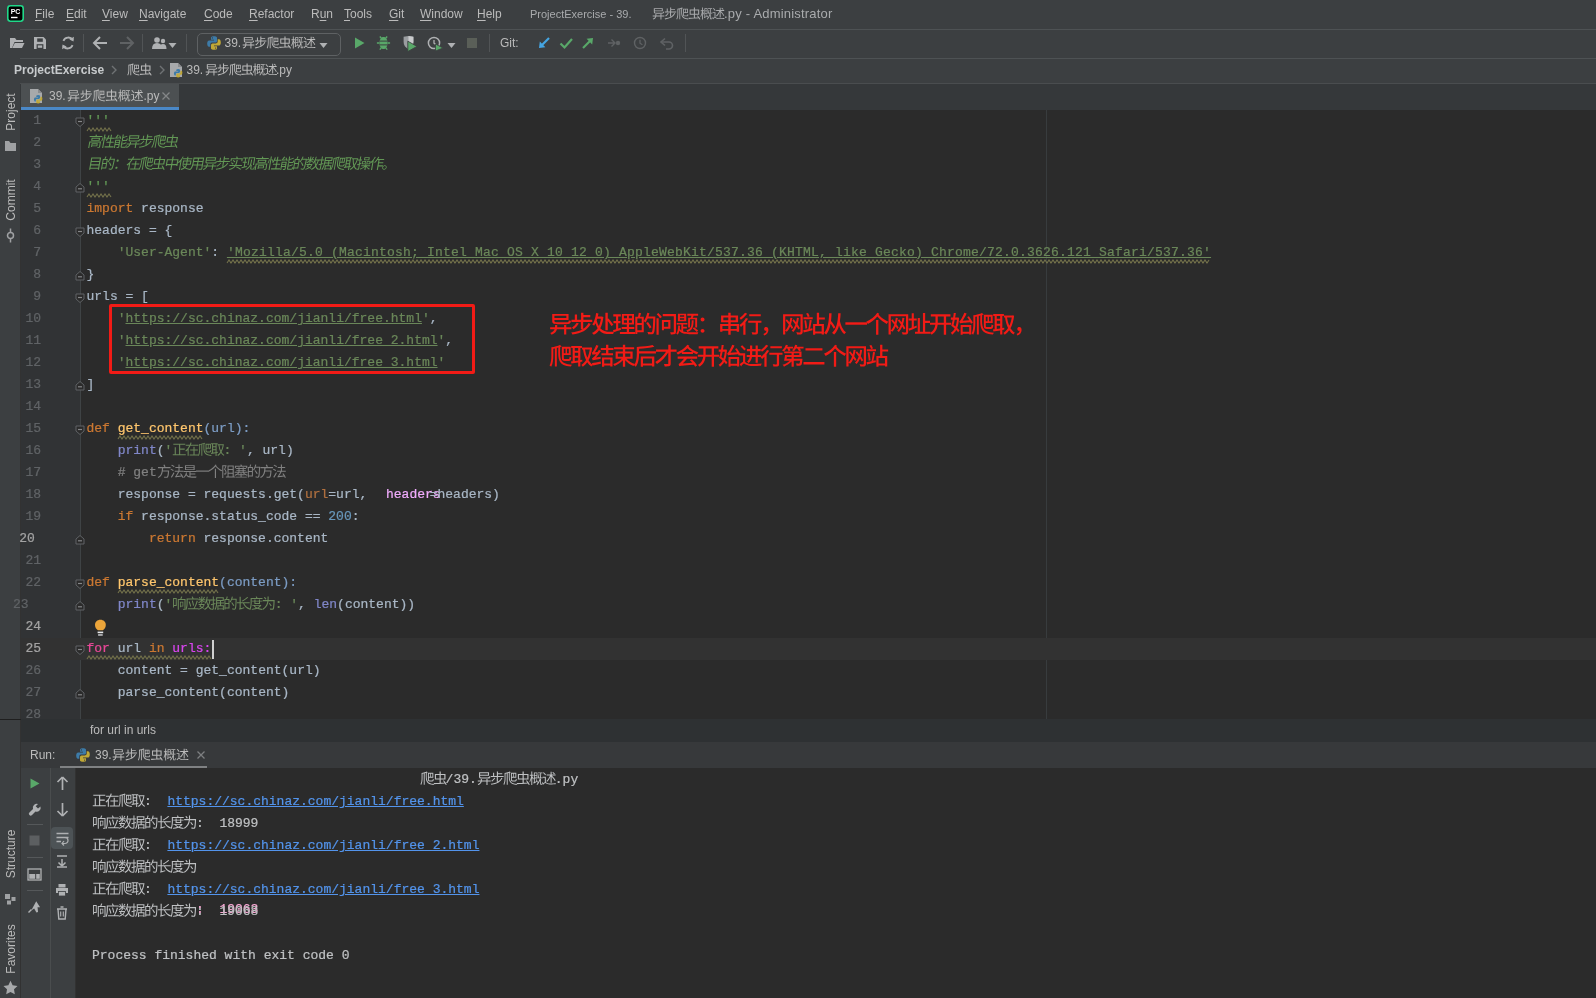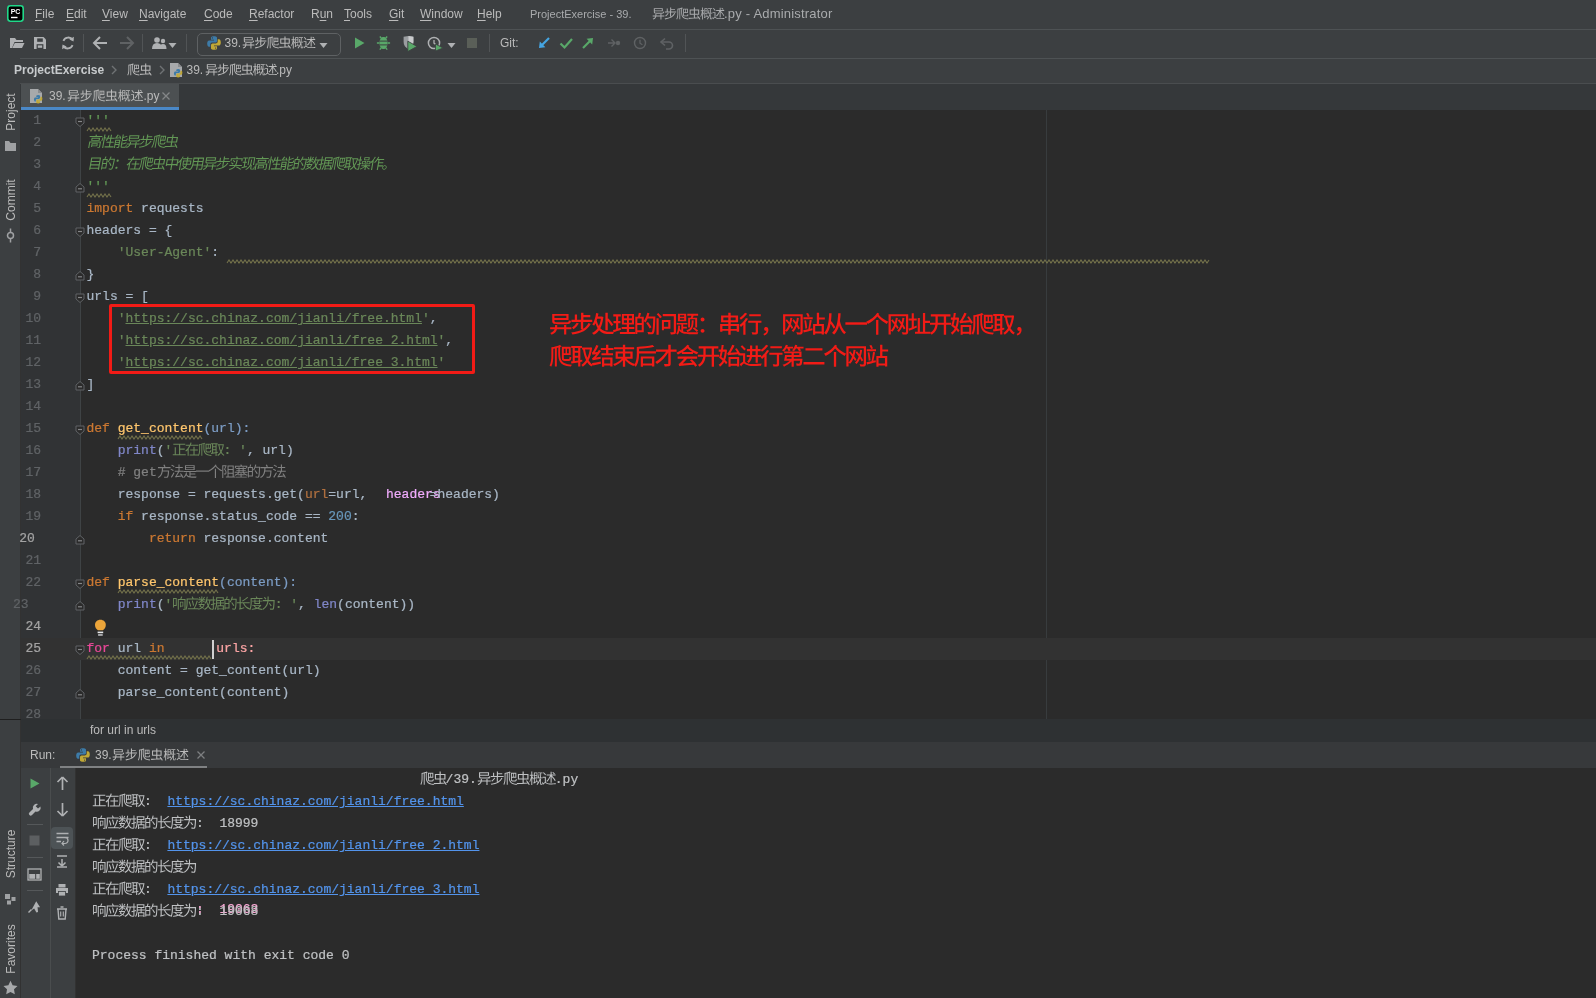--- a/index.html
+++ b/index.html
@@ -395,24 +395,25 @@
         <use href="#r636e" x="15890" y="0"></use>
         <use href="#r722c" x="16772" y="0"></use>
         <use href="#r53d6" x="17655" y="0"></use>
         <use href="#r64cd" x="18538" y="0"></use>
         <use href="#r4f5c" x="19421" y="0"></use>
         <use href="#r3002" x="20303" y="0"></use>
       </g>
     </svg>
 <span class="m" style="left:86.5px;top:176.0px;color:#629755;">'''</span>
 <span class="m" style="left:86.5px;top:198.0px;color:#cc7832;">import</span>
-    <span class="m" style="left:133.3px;top:198.0px;color:#a9b7c6;"> requests</span>
+    <span class="m" style="left:133.3px;top:198.0px;color:#a9b7c6;"> response</span>
 <span class="m" style="left:86.5px;top:220.0px;color:#a9b7c6;">headers = {</span>
 <span class="m" style="left:117.7px;top:242.0px;color:#6a8759;">'User-Agent'</span>
     <span class="m" style="left:211.3px;top:242.0px;color:#a9b7c6;">: </span>
+    <span class="m" style="left:226.9px;top:242.0px;color:#6a8759;text-decoration:underline;letter-spacing:0.2px">'Mozilla/5.0 (Macintosh; Intel Mac OS X 10_12_0) AppleWebKit/537.36 (KHTML, like Gecko) Chrome/72.0.3626.121 Safari/537.36'</span>
 <span class="m" style="left:86.5px;top:264.0px;color:#a9b7c6;">}</span>
 <span class="m" style="left:86.5px;top:286.0px;color:#a9b7c6;">urls = [</span>
 <span class="m" style="left:117.7px;top:308.0px;color:#6a8759;">'</span>
     <span class="m" style="left:125.5px;top:308.0px;color:#6a8759;text-decoration:underline;">https://sc.chinaz.com/jianli/free.html</span>
     <span class="m" style="left:421.9px;top:308.0px;color:#6a8759;">'</span>
     <span class="m" style="left:429.7px;top:308.0px;color:#a9b7c6;">,</span>
 <span class="m" style="left:117.7px;top:330.0px;color:#6a8759;">'</span>
     <span class="m" style="left:125.5px;top:330.0px;color:#6a8759;text-decoration:underline;">https://sc.chinaz.com/jianli/free_2.html</span>
     <span class="m" style="left:437.5px;top:330.0px;color:#6a8759;">'</span>
     <span class="m" style="left:445.3px;top:330.0px;color:#a9b7c6;">,</span>
@@ -482,21 +483,21 @@
       </g>
     </svg>
     <span class="m" style="left:274.7px;top:594.0px;color:#6a8759;">: </span>
     <span class="m" style="left:290.3px;top:594.0px;color:#6a8759;">'</span>
     <span class="m" style="left:298.1px;top:594.0px;color:#a9b7c6;">, </span>
     <span class="m" style="left:313.7px;top:594.0px;color:#8087c9;">len</span>
     <span class="m" style="left:337.1px;top:594.0px;color:#a9b7c6;">(content))</span>
 <span class="m" style="left:86.5px;top:638.0px;color:#ec4899;">for</span>
     <span class="m" style="left:109.9px;top:638.0px;color:#a9b7c6;"> url </span>
     <span class="m" style="left:148.9px;top:638.0px;color:#cc7832;">in</span>
-    <span class="m" style="left:164.5px;top:638.0px;color:#fca5a5;margin-left:44px;"> urls:</span>
+    <span class="m" style="left:164.5px;top:638.0px;color:#d946ef;"> urls:</span>
 <span class="m" style="left:86.5px;top:660.0px;color:#a9b7c6;">    content = get_content(url)</span>
 <span class="m" style="left:86.5px;top:682.0px;color:#a9b7c6;">    parse_content(content)</span>
 <svg class="g" style="left:86.5px;top:127.5px" width="24" height="4" viewBox="0 0 24 4">
       <polyline points="0,3 2,0 4,3 6,0 8,3 10,0 12,3 14,0 16,3 18,0 20,3 22,0 24,3" fill="none" stroke="#74724b" stroke-width="1.1"></polyline>
     </svg>
 <svg class="g" style="left:86.5px;top:193.5px" width="24" height="4" viewBox="0 0 24 4">
       <polyline points="0,3 2,0 4,3 6,0 8,3 10,0 12,3 14,0 16,3 18,0 20,3 22,0 24,3" fill="none" stroke="#74724b" stroke-width="1.1"></polyline>
     </svg>
 <svg class="g" style="left:226.9px;top:259.5px" width="983" height="4" viewBox="0 0 983 4">
       <polyline points="0,3 2,0 4,3 6,0 8,3 10,0 12,3 14,0 16,3 18,0 20,3 22,0 24,3 26,0 28,3 30,0 32,3 34,0 36,3 38,0 40,3 42,0 44,3 46,0 48,3 50,0 52,3 54,0 56,3 58,0 60,3 62,0 64,3 66,0 68,3 70,0 72,3 74,0 76,3 78,0 80,3 82,0 84,3 86,0 88,3 90,0 92,3 94,0 96,3 98,0 100,3 102,0 104,3 106,0 108,3 110,0 112,3 114,0 116,3 118,0 120,3 122,0 124,3 126,0 128,3 130,0 132,3 134,0 136,3 138,0 140,3 142,0 144,3 146,0 148,3 150,0 152,3 154,0 156,3 158,0 160,3 162,0 164,3 166,0 168,3 170,0 172,3 174,0 176,3 178,0 180,3 182,0 184,3 186,0 188,3 190,0 192,3 194,0 196,3 198,0 200,3 202,0 204,3 206,0 208,3 210,0 212,3 214,0 216,3 218,0 220,3 222,0 224,3 226,0 228,3 230,0 232,3 234,0 236,3 238,0 240,3 242,0 244,3 246,0 248,3 250,0 252,3 254,0 256,3 258,0 260,3 262,0 264,3 266,0 268,3 270,0 272,3 274,0 276,3 278,0 280,3 282,0 284,3 286,0 288,3 290,0 292,3 294,0 296,3 298,0 300,3 302,0 304,3 306,0 308,3 310,0 312,3 314,0 316,3 318,0 320,3 322,0 324,3 326,0 328,3 330,0 332,3 334,0 336,3 338,0 340,3 342,0 344,3 346,0 348,3 350,0 352,3 354,0 356,3 358,0 360,3 362,0 364,3 366,0 368,3 370,0 372,3 374,0 376,3 378,0 380,3 382,0 384,3 386,0 388,3 390,0 392,3 394,0 396,3 398,0 400,3 402,0 404,3 406,0 408,3 410,0 412,3 414,0 416,3 418,0 420,3 422,0 424,3 426,0 428,3 430,0 432,3 434,0 436,3 438,0 440,3 442,0 444,3 446,0 448,3 450,0 452,3 454,0 456,3 458,0 460,3 462,0 464,3 466,0 468,3 470,0 472,3 474,0 476,3 478,0 480,3 482,0 484,3 486,0 488,3 490,0 492,3 494,0 496,3 498,0 500,3 502,0 504,3 506,0 508,3 510,0 512,3 514,0 516,3 518,0 520,3 522,0 524,3 526,0 528,3 530,0 532,3 534,0 536,3 538,0 540,3 542,0 544,3 546,0 548,3 550,0 552,3 554,0 556,3 558,0 560,3 562,0 564,3 566,0 568,3 570,0 572,3 574,0 576,3 578,0 580,3 582,0 584,3 586,0 588,3 590,0 592,3 594,0 596,3 598,0 600,3 602,0 604,3 606,0 608,3 610,0 612,3 614,0 616,3 618,0 620,3 622,0 624,3 626,0 628,3 630,0 632,3 634,0 636,3 638,0 640,3 642,0 644,3 646,0 648,3 650,0 652,3 654,0 656,3 658,0 660,3 662,0 664,3 666,0 668,3 670,0 672,3 674,0 676,3 678,0 680,3 682,0 684,3 686,0 688,3 690,0 692,3 694,0 696,3 698,0 700,3 702,0 704,3 706,0 708,3 710,0 712,3 714,0 716,3 718,0 720,3 722,0 724,3 726,0 728,3 730,0 732,3 734,0 736,3 738,0 740,3 742,0 744,3 746,0 748,3 750,0 752,3 754,0 756,3 758,0 760,3 762,0 764,3 766,0 768,3 770,0 772,3 774,0 776,3 778,0 780,3 782,0 784,3 786,0 788,3 790,0 792,3 794,0 796,3 798,0 800,3 802,0 804,3 806,0 808,3 810,0 812,3 814,0 816,3 818,0 820,3 822,0 824,3 826,0 828,3 830,0 832,3 834,0 836,3 838,0 840,3 842,0 844,3 846,0 848,3 850,0 852,3 854,0 856,3 858,0 860,3 862,0 864,3 866,0 868,3 870,0 872,3 874,0 876,3 878,0 880,3 882,0 884,3 886,0 888,3 890,0 892,3 894,0 896,3 898,0 900,3 902,0 904,3 906,0 908,3 910,0 912,3 914,0 916,3 918,0 920,3 922,0 924,3 926,0 928,3 930,0 932,3 934,0 936,3 938,0 940,3 942,0 944,3 946,0 948,3 950,0 952,3 954,0 956,3 958,0 960,3 962,0 964,3 966,0 968,3 970,0 972,3 974,0 976,3 978,0 980,3 982,0" fill="none" stroke="#74724b" stroke-width="1.1"></polyline>

